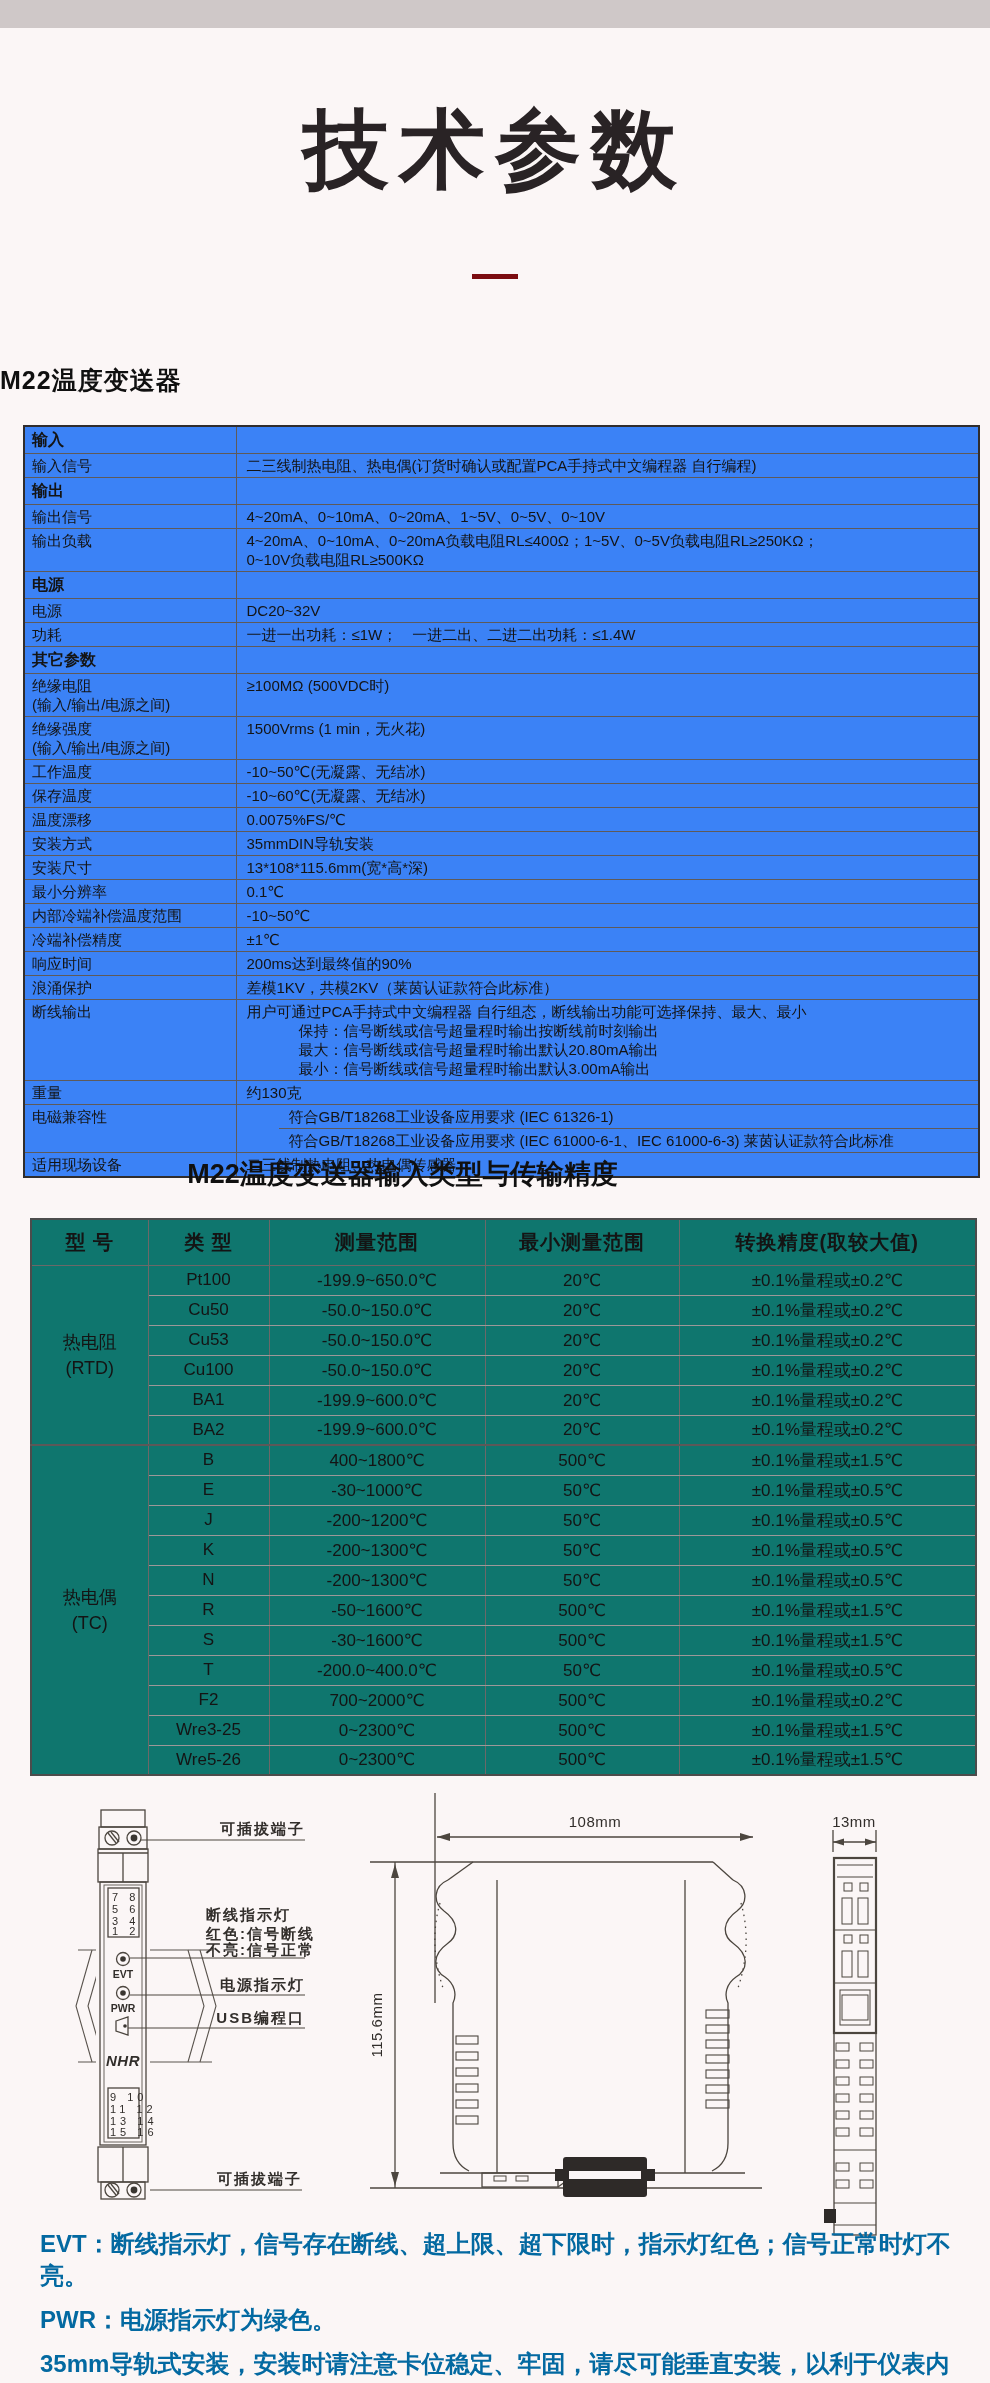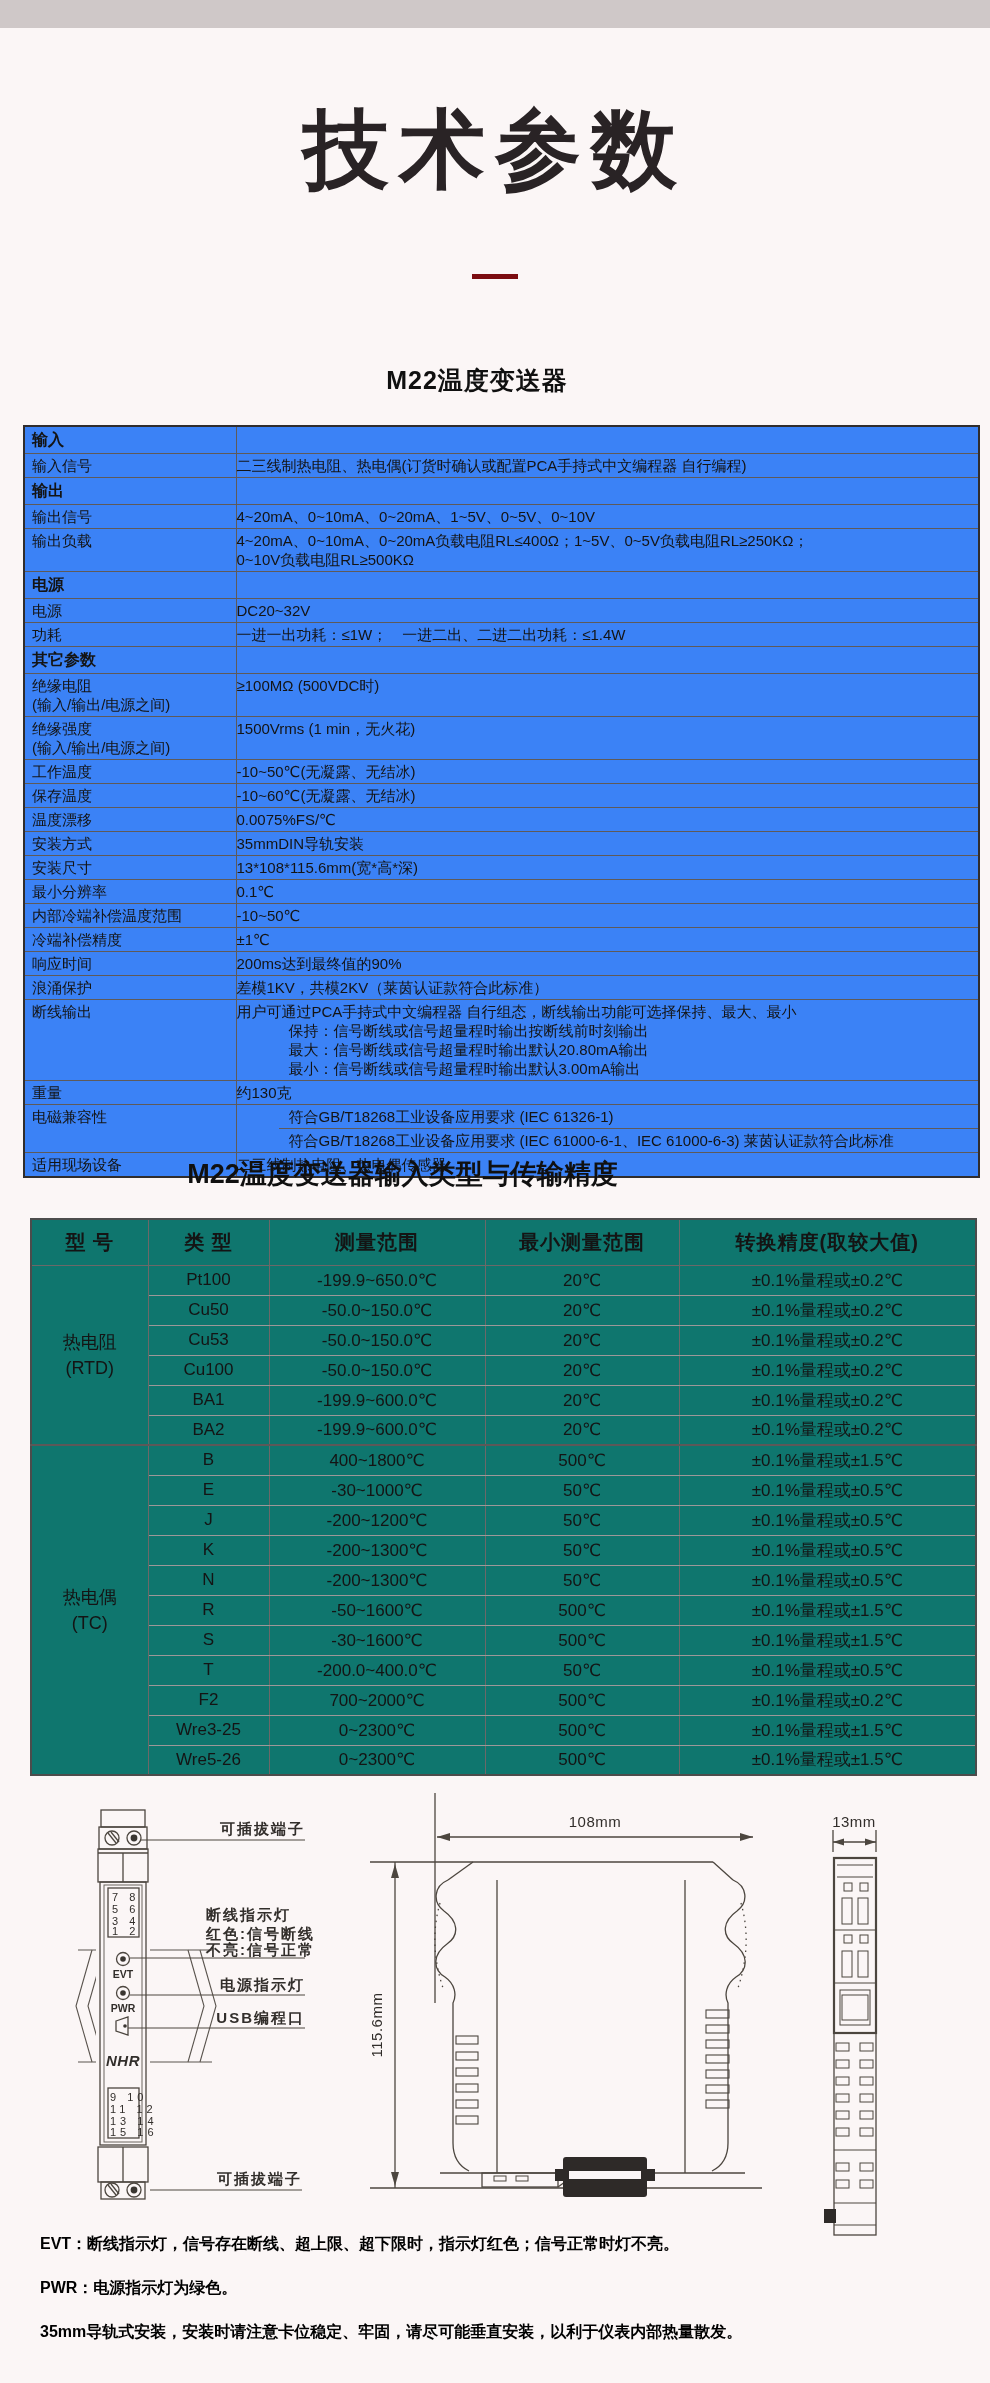--- a/index.html
+++ b/index.html
@@ -13,38 +13,38 @@
   .topbar { position:absolute; top:0; left:0; width:990px; height:28px; background:#cfc8c8; }
 
   .big-title {
     position:absolute; top:92px; left:0; width:990px; text-align:center;
     font-size:86px; font-weight:bold; color:#292325; letter-spacing:10px;
   }
   .title-divider {
     position:absolute; top:274px; left:472px; width:46px; height:5px; background:#7c0d11;
   }
   .subtitle {
-    position:absolute; top:364px; left:6px; width:942px; text-align:center;
+    position:absolute; top:364px; left:0; width:942px; 
     font-size:25px; font-weight:bold; color:#101010; letter-spacing:1px;
   }
   
   table.spec {
     position:absolute; top:425px; left:23px; width:957px;
     border-collapse:collapse; table-layout:fixed; background:#3b82f6;
     border:2px solid #302d2d;
   }
   table.spec td {
     border:1px solid #5f5a58; vertical-align:top;
     font-size:15px; line-height:19px; padding:2px 8px; color:#141414;
   }
   table.spec td.label  { padding:2px 7px; }
   table.spec tr.sec td { font-weight:bold; font-size:16px; line-height:22px; }
   table.spec .lbl2 { line-height:19px; }
   table.spec .indent { padding-left:52px; }
-  table.spec td.value { padding:2px 0; }
+  table.spec td.value { padding:2px 10px; }
   table.spec td.value.divided { padding:0; }
   table.spec td.value.divided div { padding:2px 10px;margin-left:42px; }
   table.spec td.value.divided div + div { border-top:1px solid #5f5a58; }
 
   
   .acc-title {
     position:absolute; top:1156px; left:0; width:805px; text-align:center;
     font-size:27px; font-weight:bold; color:#101010;
   }
   table.acc {
@@ -70,21 +70,21 @@
     font-family:"Liberation Sans","DejaVu Sans",sans-serif; fill:#322e2b;
   }
   .lead-label { font-size:15px; font-weight:bold; letter-spacing:2px; }
   .dim-label  { font-size:15px; letter-spacing:0.5px; fill:#3a3631; }
   .term-num   { font-size:11px; letter-spacing:4px; fill:#3a3631; }
   .led-label  { font-size:10.5px; font-weight:bold; fill:#3a3631; }
   .logo-text  { font-size:15px; font-weight:bold; font-style:italic; fill:#d01317; letter-spacing:0.5px; }
 
   
   .footer { position:absolute; top:2228px; left:40px; width:918px; }
-  .footer p { font-size:16px; line-height:32px; color:#000000; font-weight:bold; margin-bottom:12px; }
+  .footer p { font-size:24px; line-height:32px; color:#0369a1; font-weight:bold; margin-bottom:12px; }
 </style>
 </head>
 <body>
 
 <div class="page">
 
   <div class="topbar"></div>
 
   <div class="big-title">技术参数</div>
   <div class="title-divider"></div>

